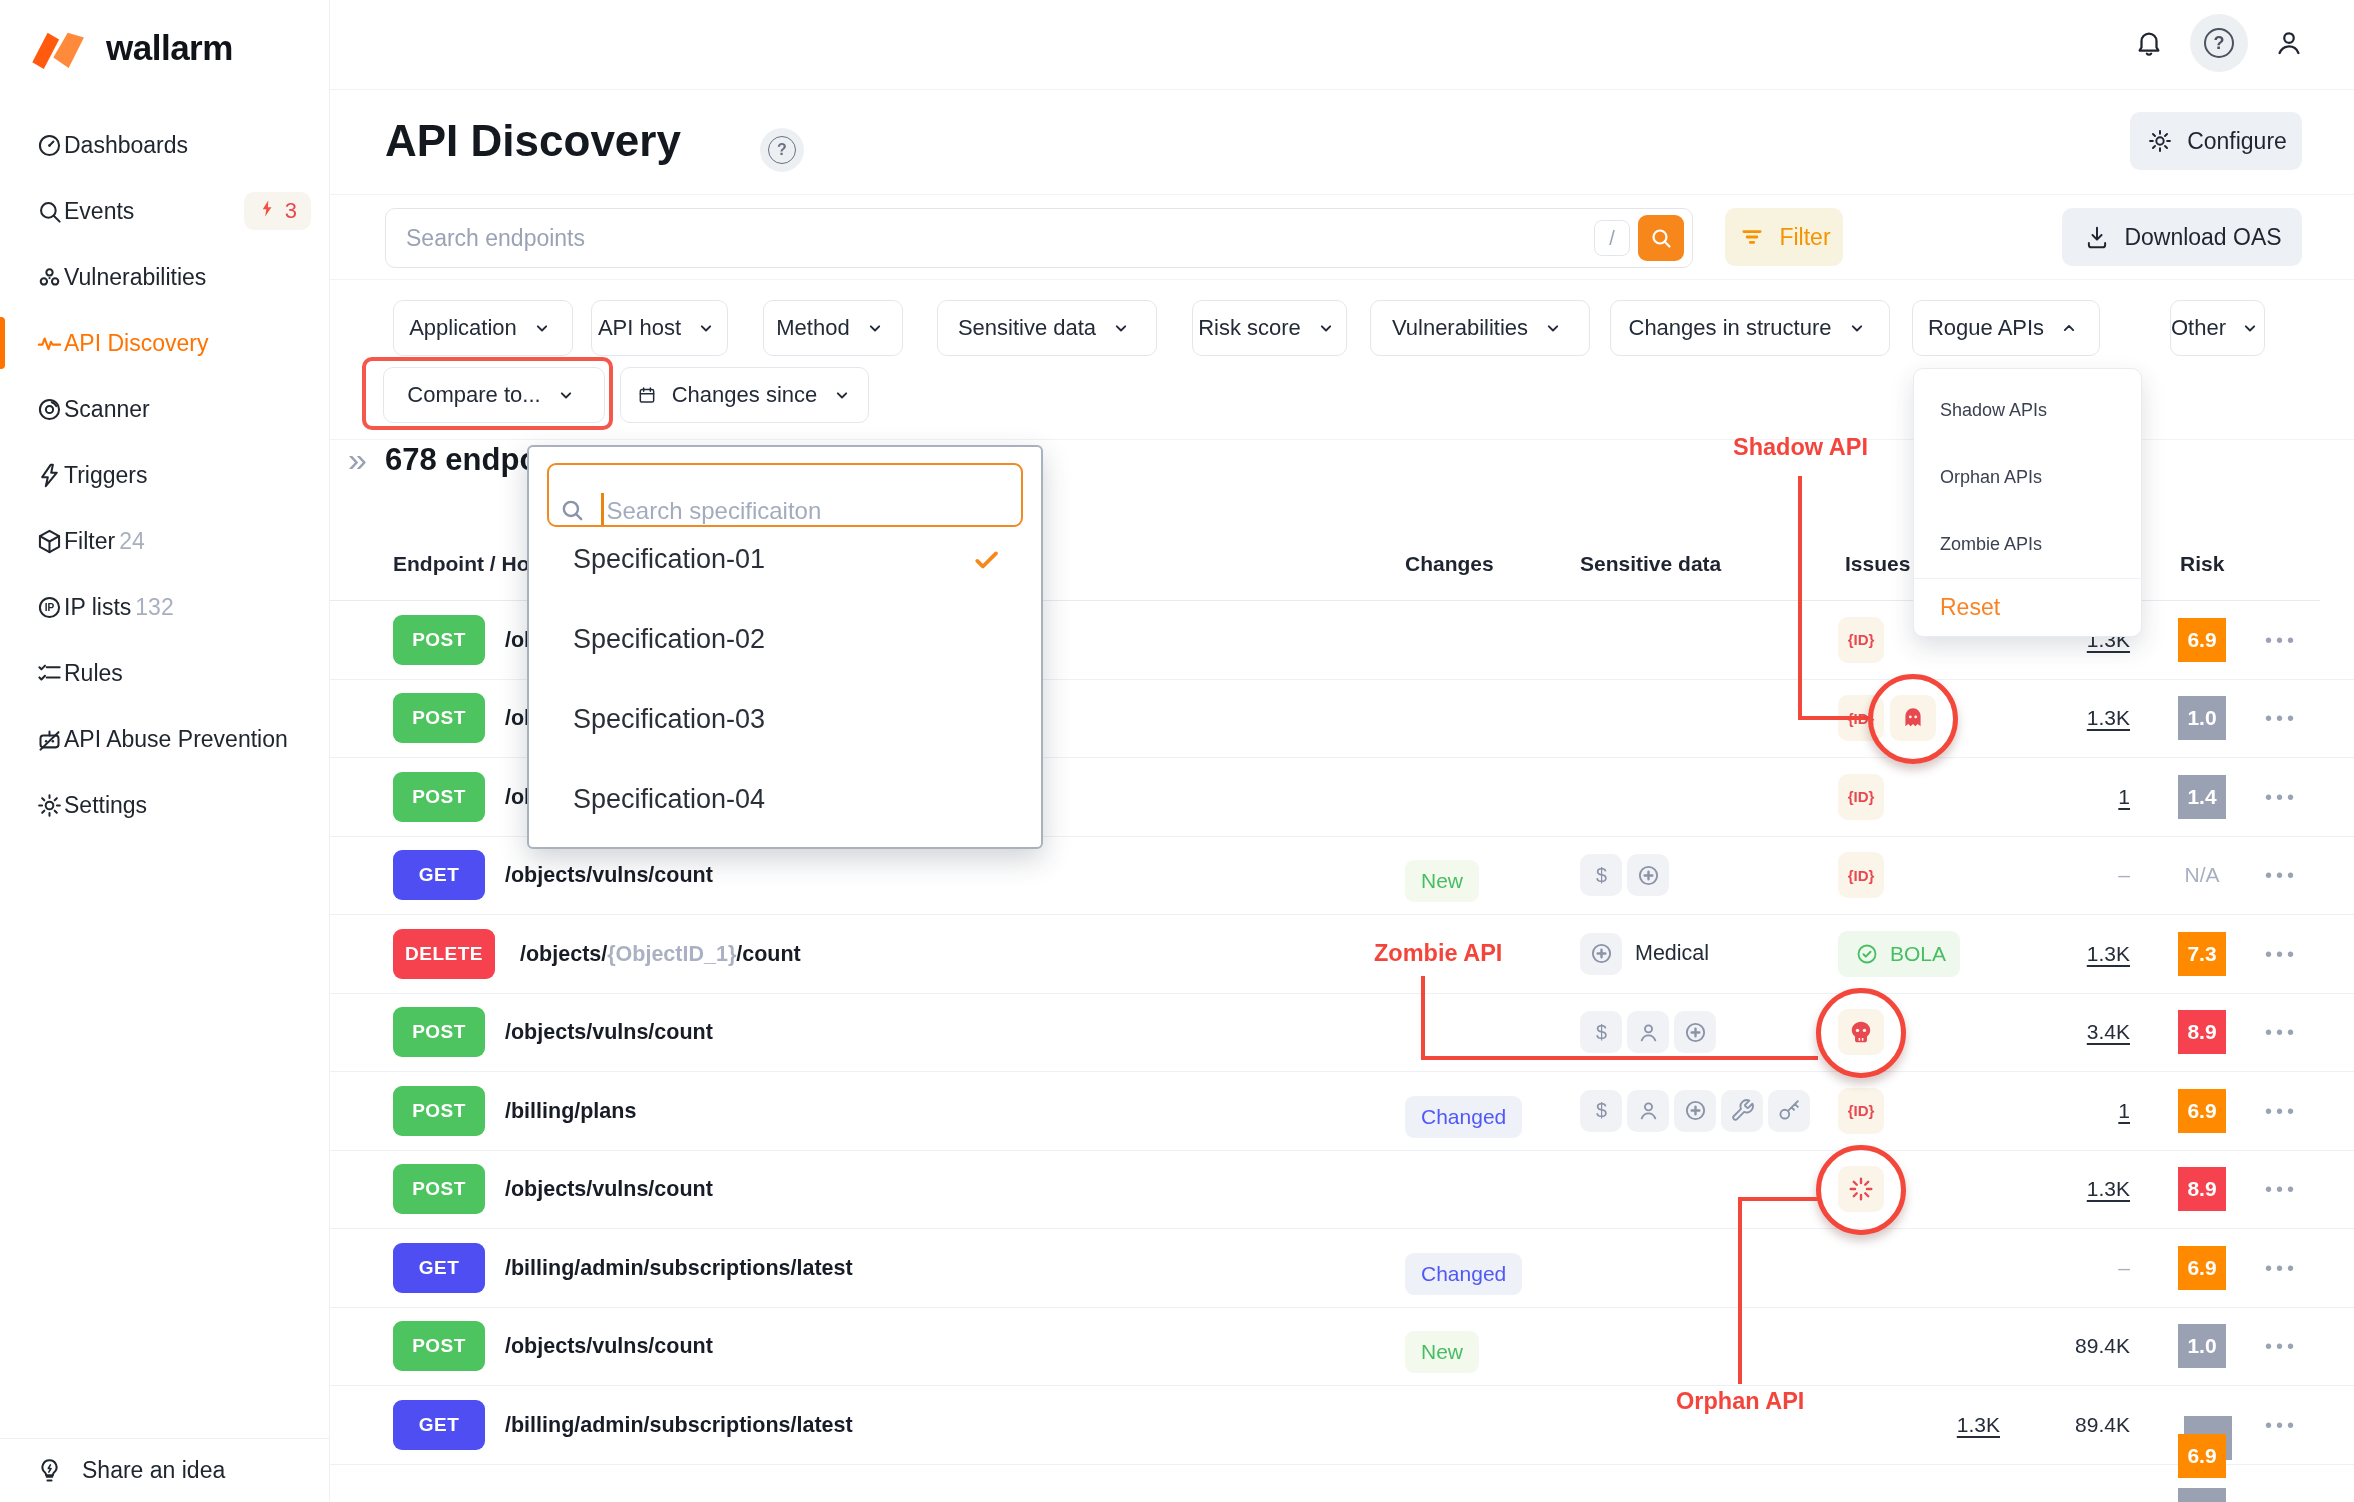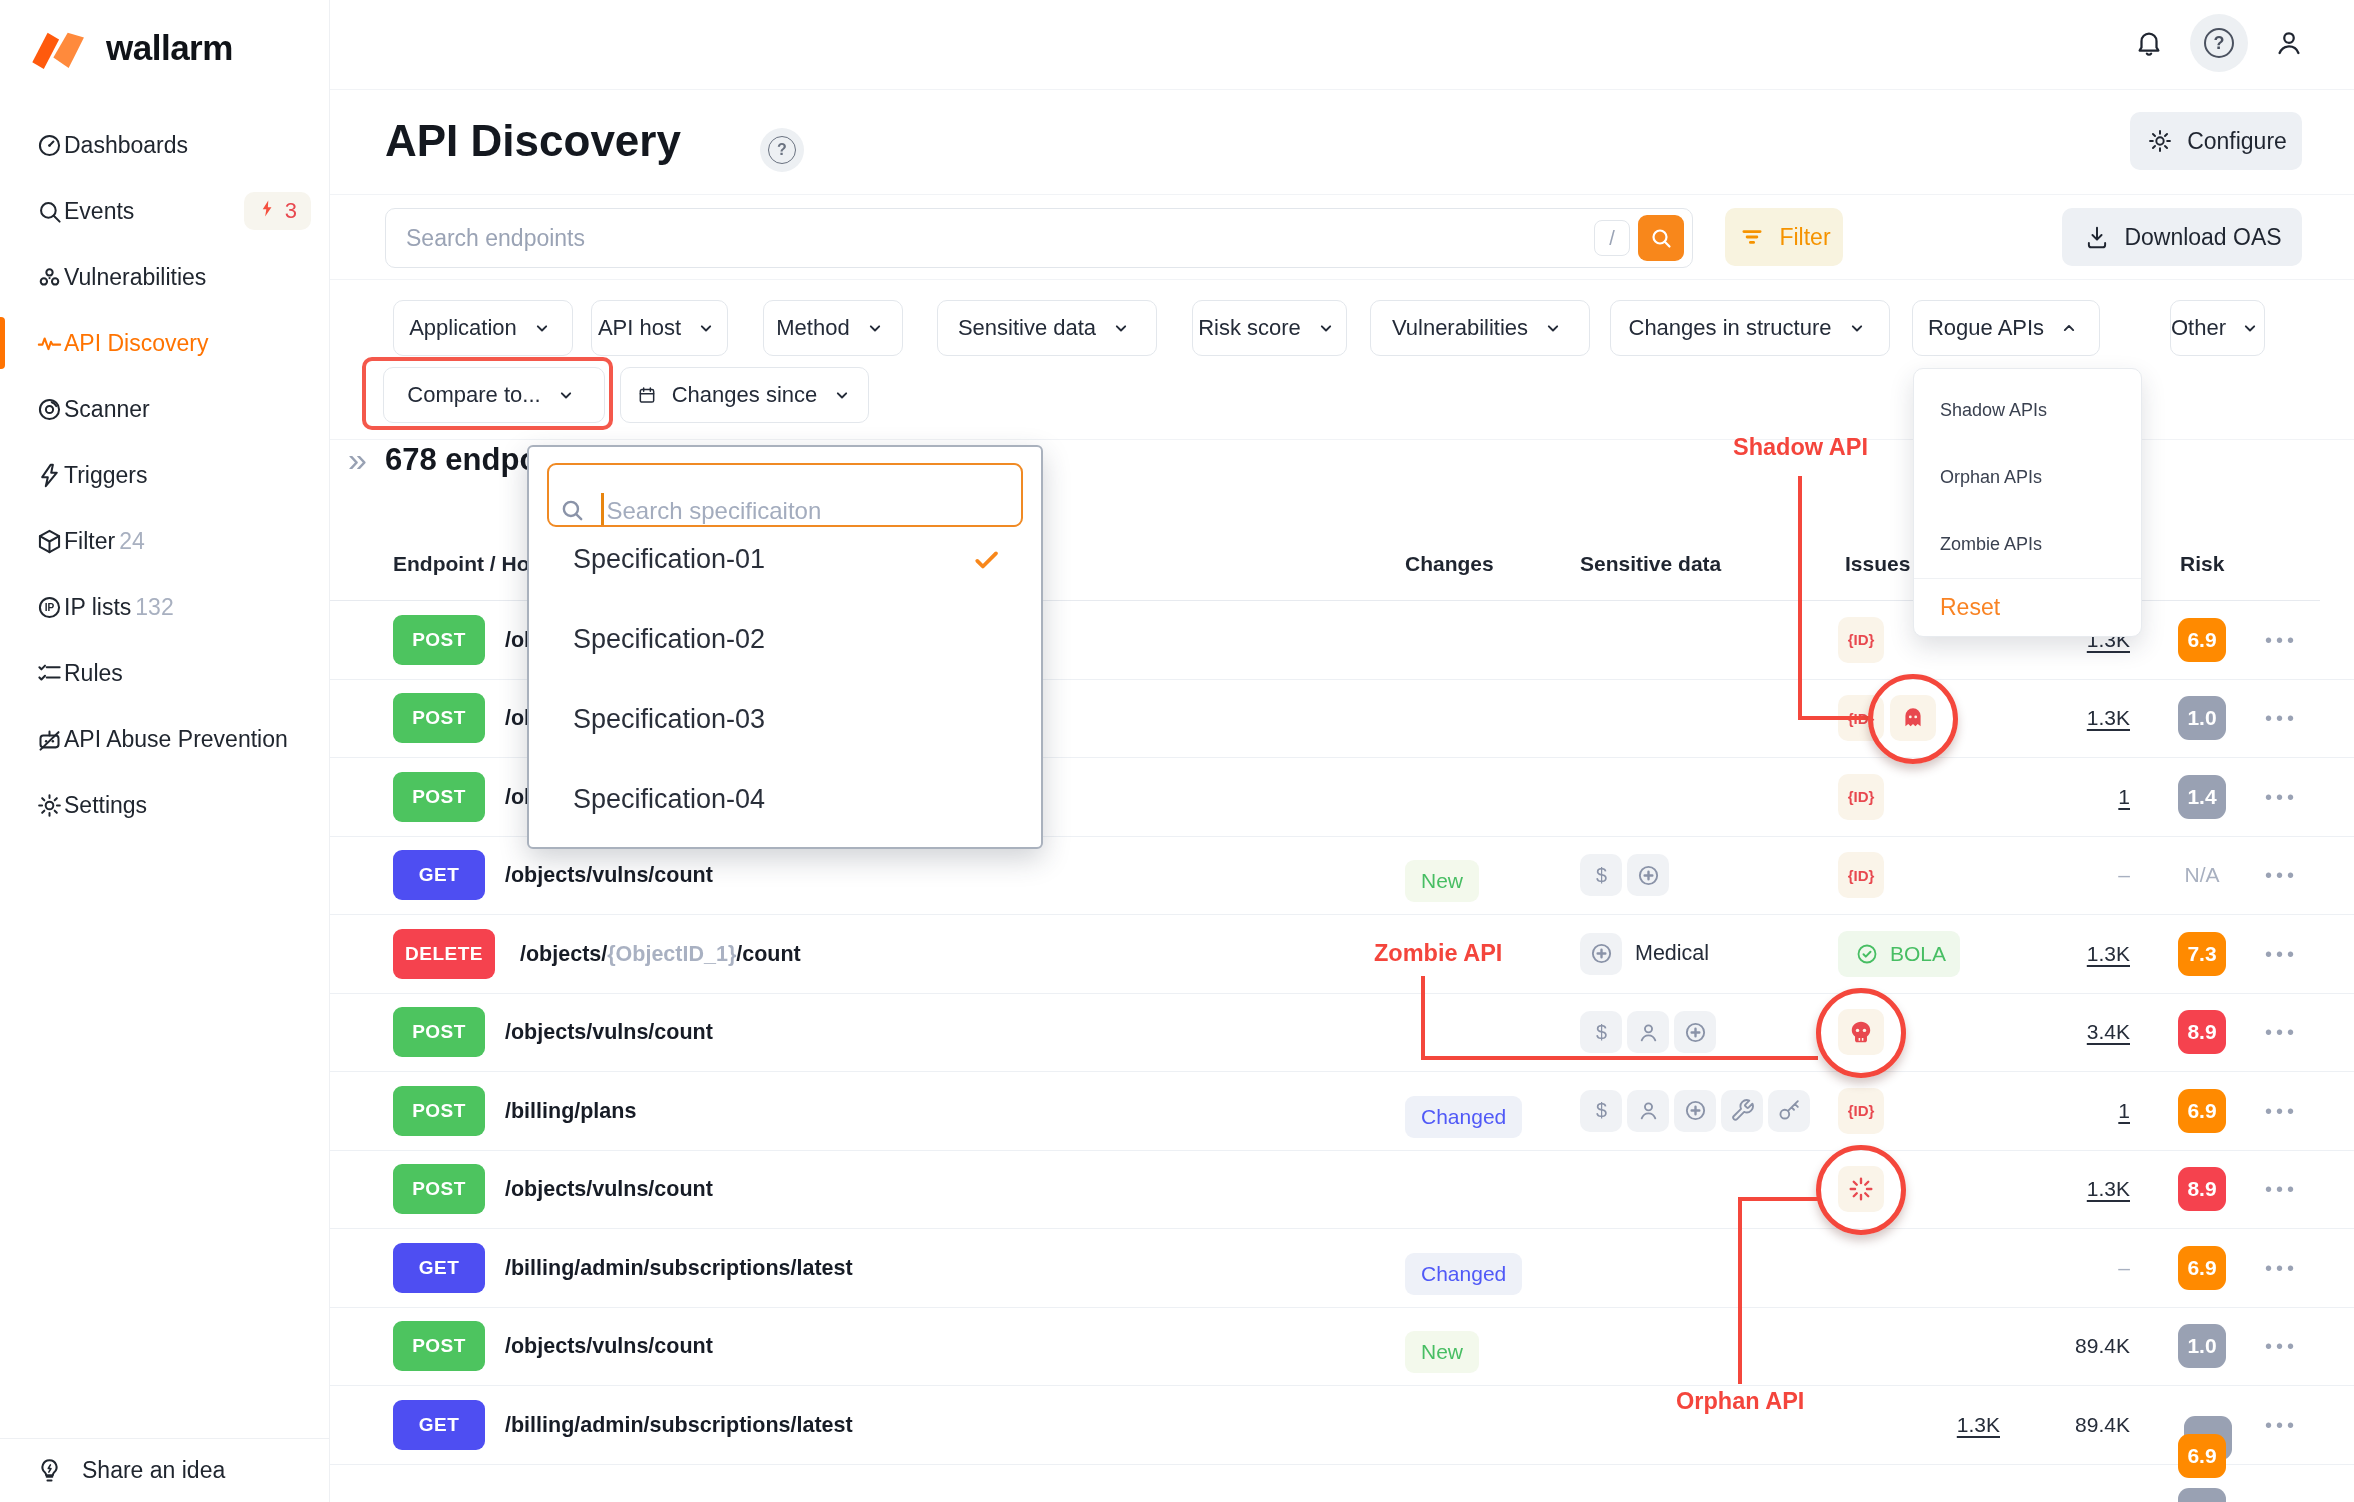--- a/index.html
+++ b/index.html
@@ -82,21 +82,21 @@
   .issues{display:flex;gap:6px;align-items:center;}
   .idchip,.rchip{width:46px;height:46px;background:#FAF4E9;border-radius:10px;display:flex;align-items:center;justify-content:center;}
   .idchip{color:#E8484F;font-size:15px;font-weight:700;}
   .rchip{color:#E8484F;} .rchip svg{width:26px;height:26px;}
   .bola{display:flex;align-items:center;gap:8px;background:#EFF8EC;border-radius:9px;padding:8px 14px;
         color:#47BE63;font-size:21px;}
   .bola svg{width:24px;height:24px;}
   .hits{font-size:21px;font-weight:500;color:#262D3A;text-align:right;white-space:nowrap;}
   .hits.link{text-decoration:underline;text-underline-offset:4px;cursor:pointer;}
   .hits.dash{color:#A8B0C0;text-decoration:none;}
-  .risk{width:48px;height:44px;border-radius:11px;display:flex;align-items:center;justify-content:center;
+  .risk{width:48px;height:44px;border-radius:0;display:flex;align-items:center;justify-content:center;
         color:#fff;font-size:21px;font-weight:700;}
   .risk.orange{background:#FF8A00;} .risk.red{background:#F5424E;} .risk.gray{background:#99A1B3;}
   .risk.na{background:transparent;color:#A8B0C0;font-weight:500;}
   .riskstack{position:absolute;left:1848px;top:30px;width:48px;height:62px;}
   .riskstack .risk{position:absolute;}
   .riskstack .g{left:6px;top:0;} .riskstack .o{left:0;top:18px;z-index:3;}
   .dots{font-size:20px;color:#9AA2B4;letter-spacing:4px;cursor:pointer;}
   
   .spec-panel{position:absolute;left:527px;top:445px;width:516px;height:404px;background:#fff;z-index:30;
               border:2px solid #A9B1BD;border-radius:6px;box-shadow:0 10px 28px rgba(40,50,70,.22);}

